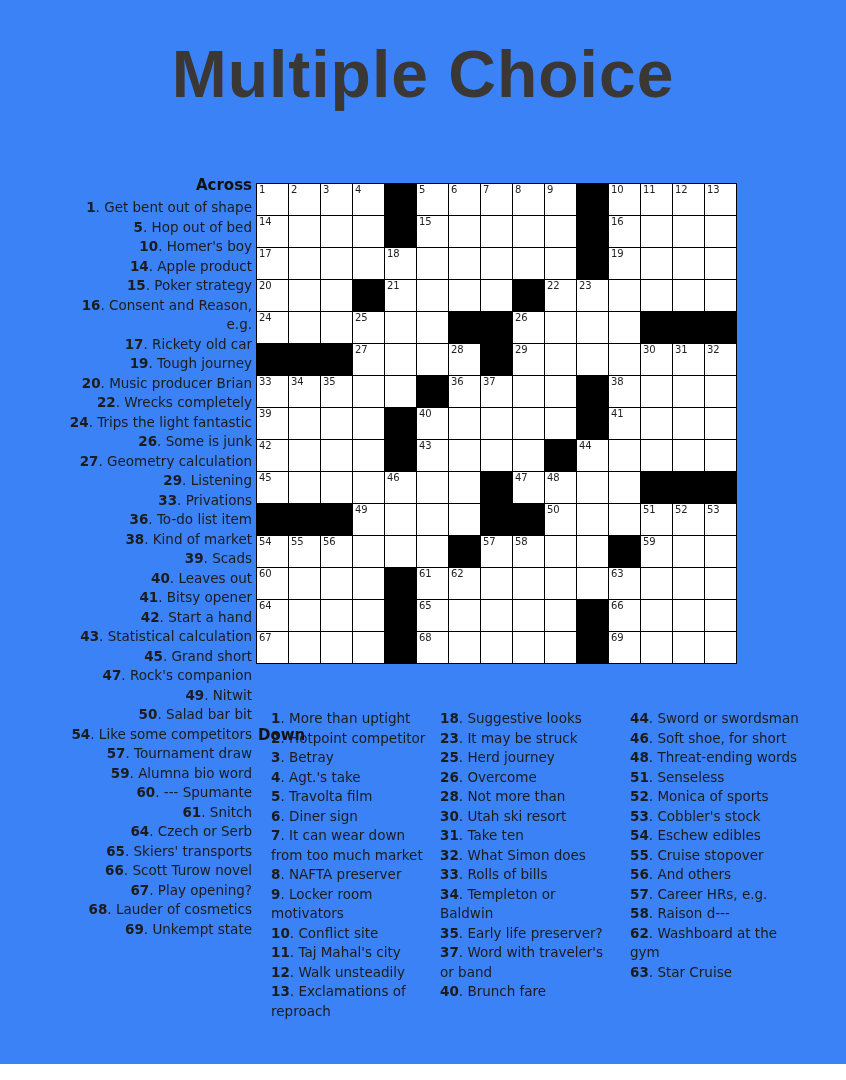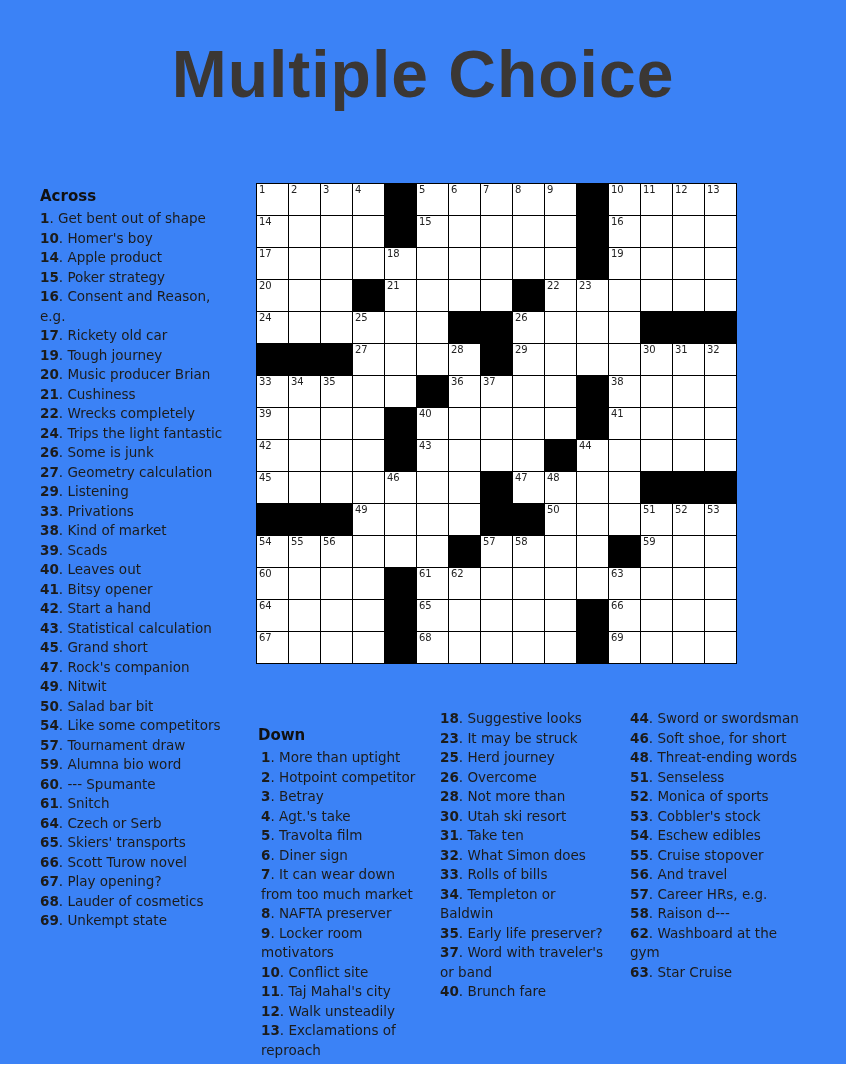--- a/index.html
+++ b/index.html
@@ -11,70 +11,71 @@
   }
   .title {
     position:absolute; top:36px; left:0; width:100%;
     text-align:center; font-family:"Liberation Sans", sans-serif;
     font-size:66px; font-weight:600; letter-spacing:1px; color:#3b3734;
   }
   .clue-heading {
     font-family:"DejaVu Sans", sans-serif;
     font-size:15px; font-weight:bold; color:#111111; margin-bottom:4px;
   }
-  .across-section { position:absolute; left:40px; top:187px; width:212px; }
+  .across-section { position:absolute; left:40px; top:176px; width:212px;text-align:right; }
   .clue {
     font-size:13.5px; line-height:19.5px; color:#1c1c1c;
   }
   .clue .num { font-weight:bold; }
   .clue .txt { white-space:pre-line; }
   .grid {
     position:absolute; left:256px; top:183px;
     background:#000000; padding:1px;
     display:grid; grid-template-columns:repeat(15,31px); grid-auto-rows:31px; gap:1px;
   }
   .cell { position:relative; background:#ffffff; }
   .cell.black { background:#000000; }
   .cellnum {
     position:absolute; top:0px; left:2px;
     font-size:10px; line-height:12px; color:#222222;
     font-family:"DejaVu Sans", sans-serif;
   }
   .down-heading-wrap { position:absolute; left:258px; top:726px; }
   .down-col { position:absolute; top:709px; }
-  .down-col-0 { left:261px; width:185px;margin-top:39px; }
+  .down-col-0 { left:271px; width:185px; }
   .down-col-1 { left:440px; width:185px; }
   .down-col-2 { left:630px; width:194px; }
 </style>
 </head>
 <body>
 
 <div class="page">
 
   <h1 class="title">Multiple Choice</h1>
 
   <section class="across-section">
     <div class="clue-heading">Across</div>
     <div id="across-list">
         <div class="clue"><span class="num">1</span>. <span class="txt">Get bent out of shape</span></div>
+        <div class="clue"><span class="num">5</span>. <span class="txt">Hop out of bed</span></div>
         <div class="clue"><span class="num">10</span>. <span class="txt">Homer's boy</span></div>
         <div class="clue"><span class="num">14</span>. <span class="txt">Apple product</span></div>
         <div class="clue"><span class="num">15</span>. <span class="txt">Poker strategy</span></div>
         <div class="clue"><span class="num">16</span>. <span class="txt">Consent and Reason,
 e.g.</span></div>
         <div class="clue"><span class="num">17</span>. <span class="txt">Rickety old car</span></div>
         <div class="clue"><span class="num">19</span>. <span class="txt">Tough journey</span></div>
         <div class="clue"><span class="num">20</span>. <span class="txt">Music producer Brian</span></div>
-        <div class="clue"><span class="num">21</span>. <span class="txt">Cushiness</span></div>
         <div class="clue"><span class="num">22</span>. <span class="txt">Wrecks completely</span></div>
         <div class="clue"><span class="num">24</span>. <span class="txt">Trips the light fantastic</span></div>
         <div class="clue"><span class="num">26</span>. <span class="txt">Some is junk</span></div>
         <div class="clue"><span class="num">27</span>. <span class="txt">Geometry calculation</span></div>
         <div class="clue"><span class="num">29</span>. <span class="txt">Listening</span></div>
         <div class="clue"><span class="num">33</span>. <span class="txt">Privations</span></div>
+        <div class="clue"><span class="num">36</span>. <span class="txt">To-do list item</span></div>
         <div class="clue"><span class="num">38</span>. <span class="txt">Kind of market</span></div>
         <div class="clue"><span class="num">39</span>. <span class="txt">Scads</span></div>
         <div class="clue"><span class="num">40</span>. <span class="txt">Leaves out</span></div>
         <div class="clue"><span class="num">41</span>. <span class="txt">Bitsy opener</span></div>
         <div class="clue"><span class="num">42</span>. <span class="txt">Start a hand</span></div>
         <div class="clue"><span class="num">43</span>. <span class="txt">Statistical calculation</span></div>
         <div class="clue"><span class="num">45</span>. <span class="txt">Grand short</span></div>
         <div class="clue"><span class="num">47</span>. <span class="txt">Rock's companion</span></div>
         <div class="clue"><span class="num">49</span>. <span class="txt">Nitwit</span></div>
         <div class="clue"><span class="num">50</span>. <span class="txt">Salad bar bit</span></div>
@@ -498,21 +499,21 @@
     </div>
   <div id="down-col-2" class="down-col down-col-2">
       <div class="clue"><span class="num">44</span>. <span class="txt">Sword or swordsman</span></div>
       <div class="clue"><span class="num">46</span>. <span class="txt">Soft shoe, for short</span></div>
       <div class="clue"><span class="num">48</span>. <span class="txt">Threat-ending words</span></div>
       <div class="clue"><span class="num">51</span>. <span class="txt">Senseless</span></div>
       <div class="clue"><span class="num">52</span>. <span class="txt">Monica of sports</span></div>
       <div class="clue"><span class="num">53</span>. <span class="txt">Cobbler's stock</span></div>
       <div class="clue"><span class="num">54</span>. <span class="txt">Eschew edibles</span></div>
       <div class="clue"><span class="num">55</span>. <span class="txt">Cruise stopover</span></div>
-      <div class="clue"><span class="num">56</span>. <span class="txt">And travel</span></div>
+      <div class="clue"><span class="num">56</span>. <span class="txt">And others</span></div>
       <div class="clue"><span class="num">57</span>. <span class="txt">Career HRs, e.g.</span></div>
       <div class="clue"><span class="num">58</span>. <span class="txt">Raison d---</span></div>
       <div class="clue"><span class="num">62</span>. <span class="txt">Washboard at the
 gym</span></div>
       <div class="clue"><span class="num">63</span>. <span class="txt">Star Cruise</span></div>
     </div>
 
 </div>
 
 </body></html>

